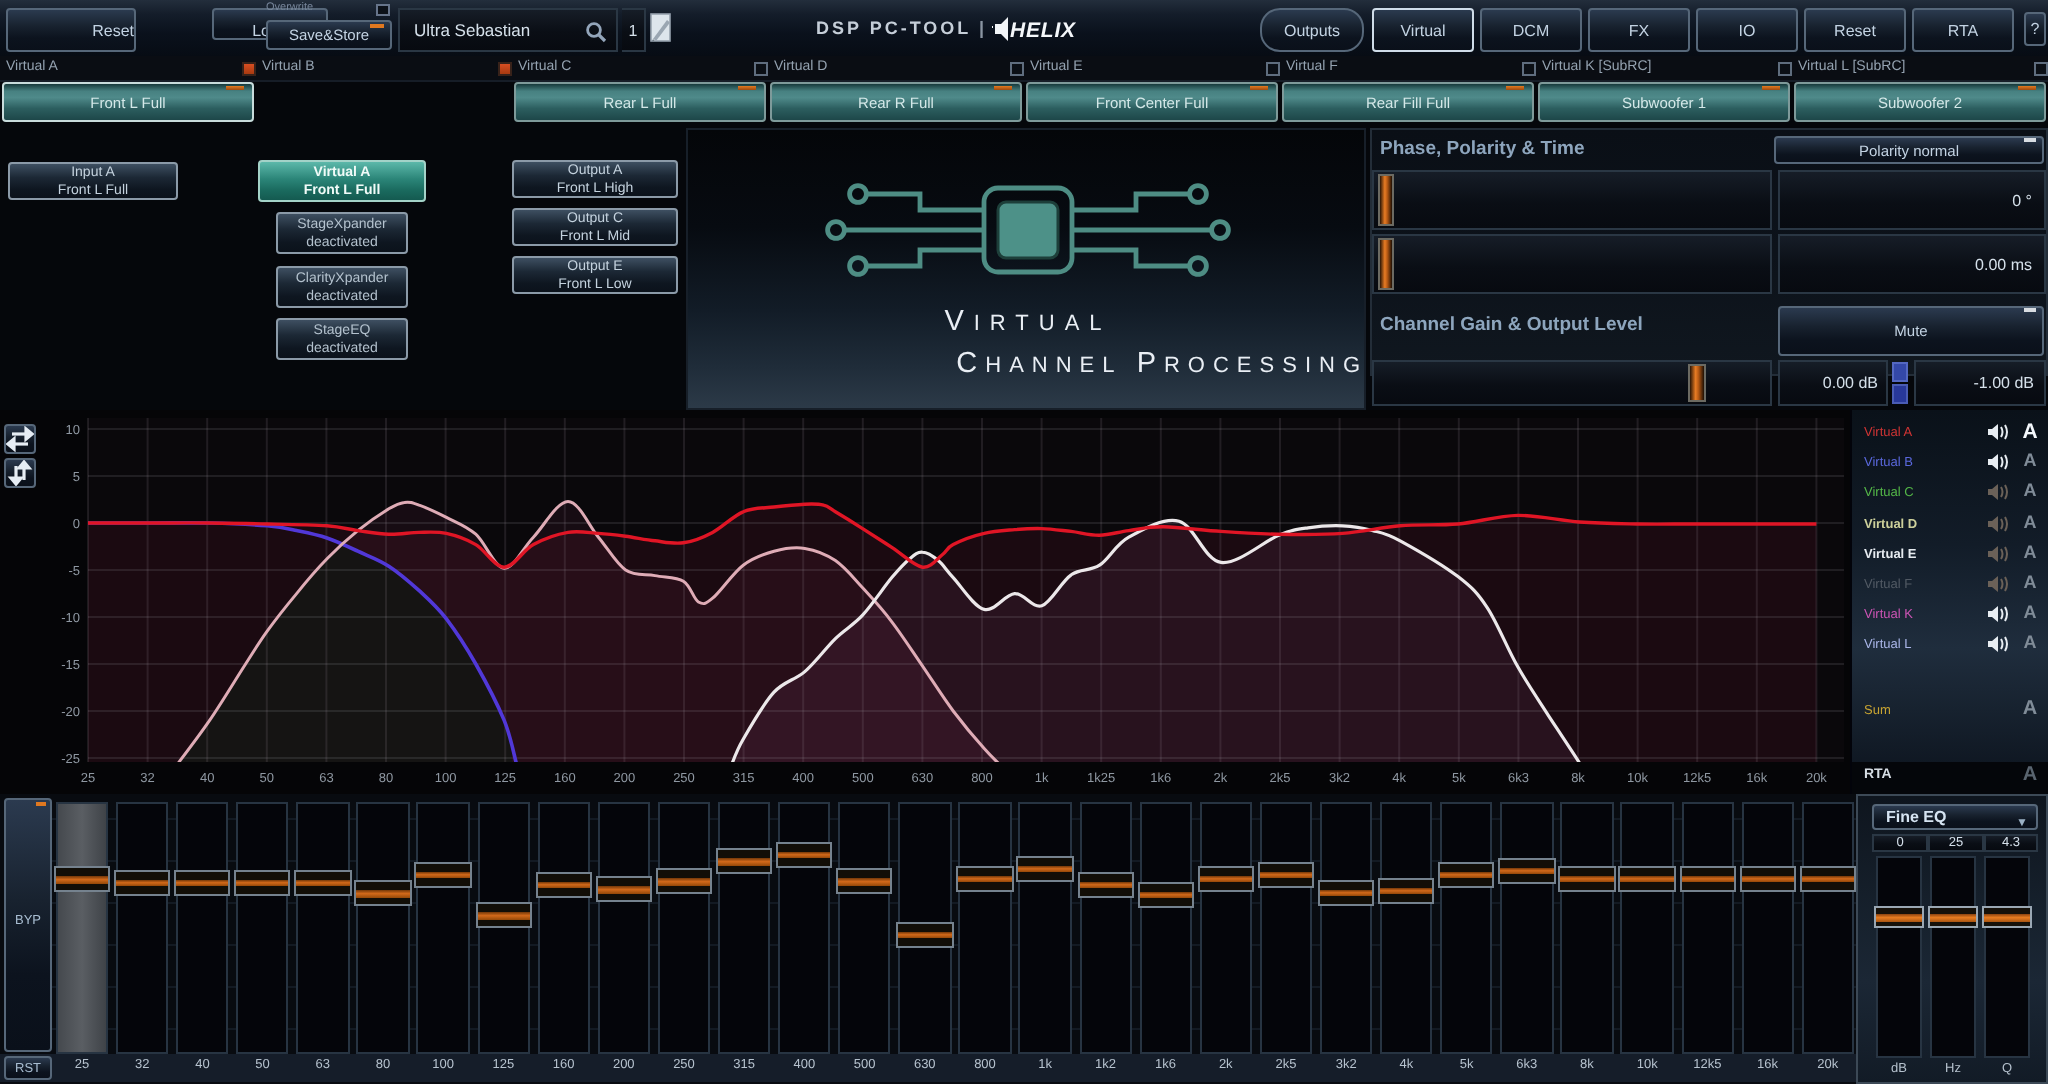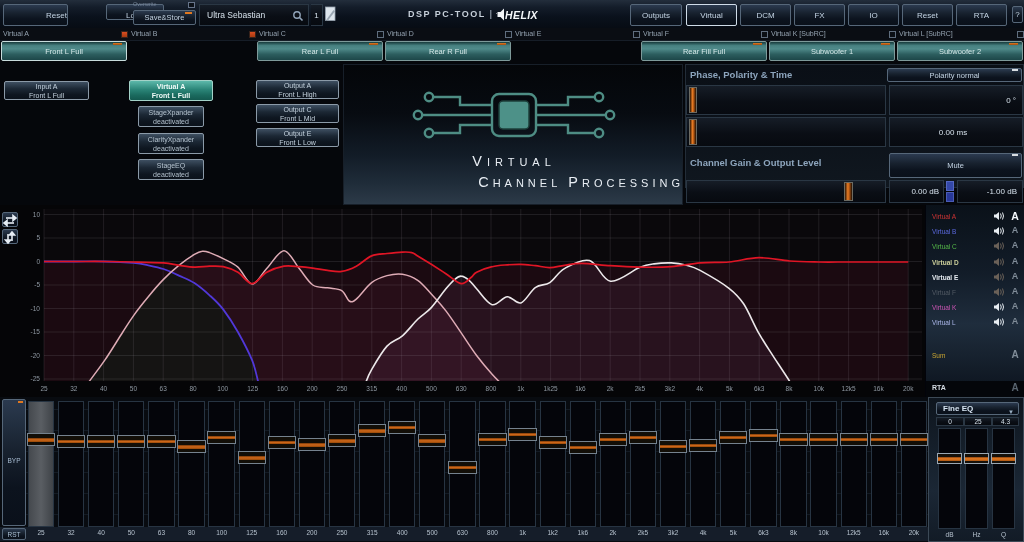--- a/index.html
+++ b/index.html
@@ -39,21 +39,21 @@
 <path d="M1.5 13.5 L8.5 4 L10 5.2 L3.2 14.2 Z" fill="#9aa6b2"></path>
 <path d="M1.5 13.5 L2.2 14.4 L1 14.8 Z" fill="#6e7a86"></path>
     </svg>
 <div class="abs" style="left:408px;top:8px;width:150px;height:14px;color:#c5ced8;font-size:9px;
 font-weight:bold;letter-spacing:1.5px;line-height:13px;">DSP PC-TOOL <span style="color:#8a95a2;">|</span></div>
 <svg class="abs" style="left:496px;top:7px;" width="52" height="15" viewBox="0 0 52 15">
 <path d="M4.5 5 L1.5 5 L1.5 10 L4.5 10 L8 13.5 L8 1.5 Z" fill="#f2f5f8"></path>
 <path d="M0.5 6.5 L-1 6.5" stroke="#f2f5f8" stroke-width="1"></path>
 <text x="9" y="11.5" font-family="Liberation Sans,sans-serif" font-size="10.5" font-weight="bold" font-style="italic" fill="#f4f7fa" letter-spacing="0.4">HELIX</text>
 </svg>
-<div class="abs btn" style="left:630px;top:4px;width:52px;height:22px;font-size:8px;line-height:21px;">Outputs</div>
+<div class="abs btn" style="left:630px;top:4px;width:52px;height:22px;font-size:8px;line-height:21px;border-radius:10px;">Outputs</div>
 <div class="abs btn" style="left:686px;top:4px;width:51px;height:22px;font-size:8px;line-height:21px;border:1px solid #cfdce8;">Virtual</div>
 <div class="abs btn" style="left:740px;top:4px;width:51px;height:22px;font-size:8px;line-height:21px;">DCM</div>
 <div class="abs btn" style="left:794px;top:4px;width:51px;height:22px;font-size:8px;line-height:21px;">FX</div>
 <div class="abs btn" style="left:848px;top:4px;width:51px;height:22px;font-size:8px;line-height:21px;">IO</div>
 <div class="abs btn" style="left:902px;top:4px;width:51px;height:22px;font-size:8px;line-height:21px;">Reset</div>
 <div class="abs btn" style="left:956px;top:4px;width:51px;height:22px;font-size:8px;line-height:21px;">RTA</div>
 <div class="abs btn" style="left:1012px;top:6px;width:11px;height:17px;font-size:8px;line-height:16px;">?</div>
 <div class="abs" style="left:0;top:28px;width:1024px;height:13px;background:#0a0d13;border-bottom:1px solid #161d27;"></div>
 <div class="abs" style="left:3px;top:30px;font-size:7px;color:#94a2b0;">Virtual A</div>
 <div class="abs" style="left:121px;top:31px;width:7px;height:7px;background:linear-gradient(180deg,#d84e22,#a83a10);border:1px solid #38221a;"></div>
@@ -67,20 +67,21 @@
 <div class="abs" style="left:633px;top:31px;width:7px;height:7px;background:#0b0f15;border:1px solid #5f6d7e;"></div>
 <div class="abs" style="left:643px;top:30px;font-size:7px;color:#94a2b0;">Virtual F</div>
 <div class="abs" style="left:761px;top:31px;width:7px;height:7px;background:#0b0f15;border:1px solid #5f6d7e;"></div>
 <div class="abs" style="left:771px;top:30px;font-size:7px;color:#94a2b0;">Virtual K [SubRC]</div>
 <div class="abs" style="left:889px;top:31px;width:7px;height:7px;background:#0b0f15;border:1px solid #5f6d7e;"></div>
 <div class="abs" style="left:899px;top:30px;font-size:7px;color:#94a2b0;">Virtual L [SubRC]</div>
 <div class="abs" style="left:1017px;top:31px;width:7px;height:7px;background:#0b0f15;border:1px solid #5f6d7e;"></div>
 <div class="abs tealbtn" style="left:1px;top:41px;width:126px;height:20px;font-size:7.5px;line-height:19px;border:1px solid #c8dcdc;">Front L Full<span class="odash" style="width:9px;"></span></div>
 <div class="abs tealbtn" style="left:257px;top:41px;width:126px;height:20px;font-size:7.5px;line-height:19px;">Rear L Full<span class="odash" style="width:9px;"></span></div>
 <div class="abs tealbtn" style="left:385px;top:41px;width:126px;height:20px;font-size:7.5px;line-height:19px;">Rear R Full<span class="odash" style="width:9px;"></span></div>
+<div class="abs tealbtn" style="left:513px;top:41px;width:126px;height:20px;font-size:7.5px;line-height:19px;">Front Center Full<span class="odash" style="width:9px;"></span></div>
 <div class="abs tealbtn" style="left:641px;top:41px;width:126px;height:20px;font-size:7.5px;line-height:19px;">Rear Fill Full<span class="odash" style="width:9px;"></span></div>
 <div class="abs tealbtn" style="left:769px;top:41px;width:126px;height:20px;font-size:7.5px;line-height:19px;">Subwoofer 1<span class="odash" style="width:9px;"></span></div>
 <div class="abs tealbtn" style="left:897px;top:41px;width:126px;height:20px;font-size:7.5px;line-height:19px;">Subwoofer 2<span class="odash" style="width:9px;"></span></div>
 <div class="sfbox" style="left:4px;top:81px;width:85px;height:19px;">
       <span>Input A</span>
       <span>Front L Full</span>
     </div>
 <div class="sfbox" style="left:129px;top:80px;width:84px;height:21px;
 background:linear-gradient(180deg,#5cb8aa 0%,#2b8578 45%,#1a6a5e 75%,#145a50 100%);
 border:1px solid #a3d2c8;color:#f0fbf8;font-weight:bold;">
@@ -146,21 +147,21 @@
 <div style="position:absolute;left:2px;top:1px;width:8px;height:26px;border:1px solid #6b6a62;
 background:linear-gradient(90deg,#2a1505,#e87c24 40%,#b85a14 60%,#1d0f04);"></div>
       </div>
 <div class="fbox" style="position:absolute;left:203px;top:20px;width:134px;height:30px;
 font-size:8px;line-height:29px;text-align:right;padding-right:6px;">0 °</div>
 <div class="fbox" style="position:absolute;left:0px;top:52px;width:200px;height:30px;">
 <div style="position:absolute;left:2px;top:1px;width:8px;height:26px;border:1px solid #6b6a62;
 background:linear-gradient(90deg,#2a1505,#e87c24 40%,#b85a14 60%,#1d0f04);"></div>
       </div>
 <div class="fbox" style="position:absolute;left:203px;top:52px;width:134px;height:30px;
-font-size:8px;line-height:29px;text-align:center;padding-right:6px;">0.00 ms</div>
+font-size:8px;line-height:29px;text-align:right;padding-right:6px;">0.00 ms</div>
 <div style="position:absolute;left:4px;top:92px;font-size:9.5px;font-weight:bold;color:#8da5bd;">Channel Gain &amp; Output Level</div>
 <div class="btn" style="position:absolute;left:203px;top:88px;width:133px;height:25px;font-size:7.5px;line-height:24px;">Mute
 <span style="position:absolute;top:0;right:3px;width:6px;height:2px;background:#d8dde2;"></span></div>
 <div class="fbox" style="position:absolute;left:0px;top:115px;width:200px;height:23px;">
 <div style="position:absolute;left:157px;top:1px;width:9px;height:19px;border:1px solid #6b6a62;
 background:linear-gradient(90deg,#2a1505,#e87c24 40%,#b85a14 60%,#1d0f04);"></div>
       </div>
 <div class="fbox" style="position:absolute;left:203px;top:115px;width:55px;height:23px;
 font-size:8px;line-height:22px;text-align:right;padding-right:4px;">0.00 dB</div>
 <div style="position:absolute;left:260px;top:116px;width:8px;height:10px;background:#3448a8;border:1px solid #5468c2;"></div>

